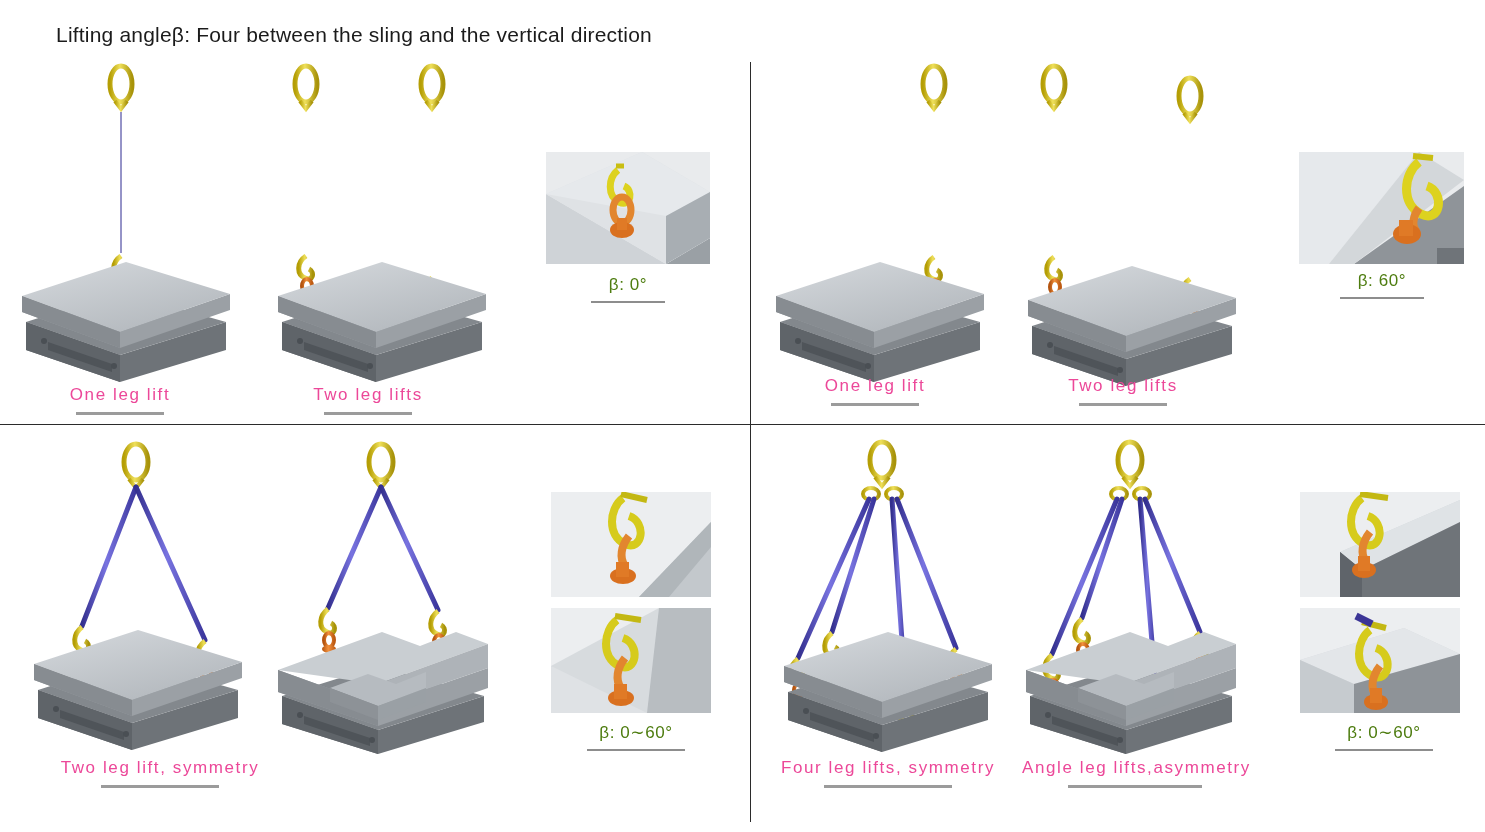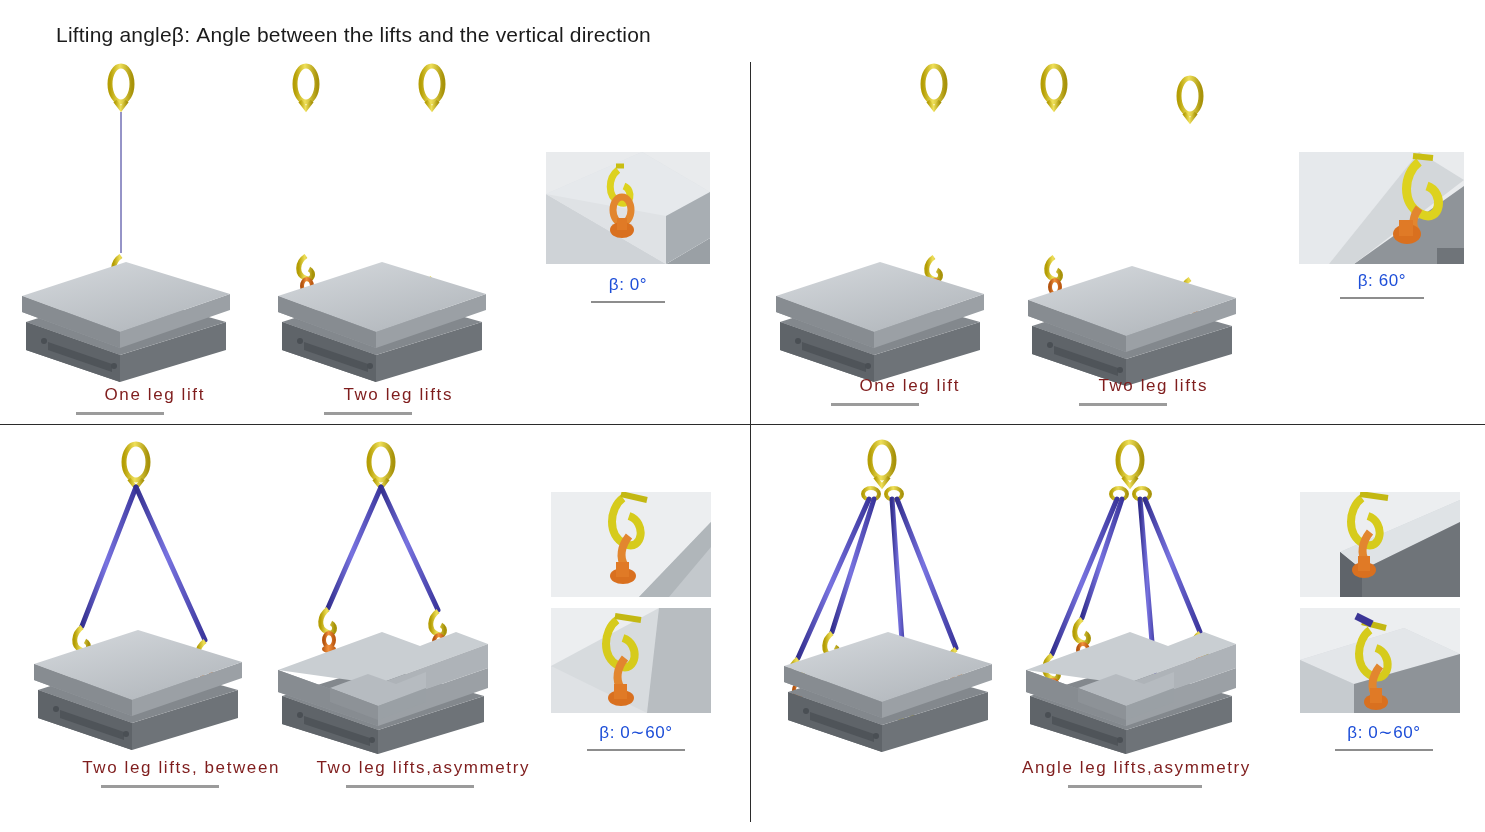--- a/index.html
+++ b/index.html
@@ -40,37 +40,37 @@
     position: absolute;
     height: 1px;
     background: #2b2b2b;
   }
 
   
   .caption {
     position: absolute;
     font-size: 17px;
     letter-spacing: 1.6px;
-    color: #7f1d1d;
+    color: #ec4899;
     white-space: nowrap;
-    text-align: right;
+    text-align: center;
   }
   .caption .rule {
     display: block;
     height: 3px;
     background: #9b9b9b;
     margin: 7px auto 0 auto;
   }
 
   
   .beta {
     position: absolute;
     font-size: 17px;
     letter-spacing: 0.6px;
-    color: #1d4ed8;
+    color: #4d7c0f;
     white-space: nowrap;
     text-align: center;
   }
   .beta .rule {
     display: block;
     height: 2px;
     background: #8d8d8d;
     margin: 6px auto 0 auto;
   }
 
@@ -86,21 +86,21 @@
   .rig {
     position: absolute;
   }
   .rig svg { display: block; overflow: visible; }
 </style>
 </head>
 <body>
 
 <div id="page">
 
-  <div id="title">Lifting angleβ: Angle between the lifts and the vertical direction</div>
+  <div id="title">Lifting angleβ: Four between the sling and the vertical direction</div>
 
   <div class="divider-v" style="left:750px; top:62px; height:760px;"></div>
   <div class="divider-h" style="left:0px; top:424px; width:1485px;"></div>
 
   <div class="rig" style="left:8px; top:60px;">
     <svg width="230" height="320" viewBox="0 0 230 320">
       <defs>
         <linearGradient id="goldA" x1="0" y1="0" x2="1" y2="0">
           <stop offset="0%" stop-color="#b59e05"></stop>
             <stop offset="45%" stop-color="#efe05a"></stop>
@@ -315,21 +315,21 @@
       <path d="M40 270 L104 292 L104 300 L40 278 Z" fill="#4f5459"></path>
       <circle cx="36" cy="269" r="3" fill="#4a4f54"></circle>
       <circle cx="106" cy="294" r="3" fill="#4a4f54"></circle>
       <path d="M14 224 L112 260 L222 222 L222 238 L112 276 L14 240 Z" fill="#9ba0a5"></path>
       <path d="M14 224 L112 260 L222 222 L118 190 Z" fill="url(#topA)"></path>
       <path d="M14 224 L112 260 L112 276 L14 240 Z" fill="#878c91"></path>
     </svg>
   </div>
 
   <div class="caption" style="left:40px; top:758px; width:240px;">
-    <span>Two leg lifts, between</span>
+    <span>Two leg lift, symmetry</span>
     <span class="rule" style="width:118px;"></span>
   </div>
 
   <div class="rig" style="left:268px; top:440px;">
     <svg width="260" height="290" viewBox="0 0 260 290">
       <ellipse cx="113" cy="22" rx="12" ry="18" fill="none" stroke="url(#goldA)" stroke-width="5"></ellipse>
       <path d="M106 39 L113 48 L120 39" fill="none" stroke="url(#goldA)" stroke-width="4"></path>
       <line x1="113" y1="47" x2="60" y2="168" stroke="url(#chainA)" stroke-width="5" stroke-linecap="round"></line>
       <line x1="113" y1="47" x2="170" y2="170" stroke="url(#chainA)" stroke-width="5" stroke-linecap="round"></line>
       <path d="M60 169 C51 176 50 188 59 192 C67 196 69 186 63 183" fill="none" stroke="url(#goldA)" stroke-width="5"></path>
@@ -350,24 +350,20 @@
       <path d="M10 230 L62 211 L98 224 L140 208 L186 224 L220 212 L220 228 L110 266 Z" fill="#878c91" opacity="0"></path>
       <path d="M10 230 L114 192 L152 206 L188 192 L220 204 L110 244 Z" fill="#c9ced2"></path>
       <path d="M110 244 L220 204 L220 228 L110 266 Z" fill="#aeb3b8"></path>
       <path d="M10 230 L110 266 L110 286 L10 252 Z" fill="#878c91"></path>
       <path d="M62 248 L100 234 L128 244 L158 232 L158 248 L110 266 Z" fill="#b6bbc0"></path>
       <path d="M62 248 L62 262 L110 280 L110 266 Z" fill="#8d9297"></path>
       <path d="M110 266 L158 248 L158 262 L110 280 Z" fill="#9aa0a5"></path>
     </svg>
   </div>
 
-  <div class="caption" style="left:290px; top:758px; width:240px;">
-    <span>Two leg lifts,asymmetry</span>
-    <span class="rule" style="width:128px;"></span>
-  </div>
 
   <div class="photo" style="left:551px; top:492px; width:160px; height:105px;">
     <svg width="160" height="105" viewBox="0 0 160 105">
       <rect width="160" height="105" fill="#eceef0"></rect>
       <path d="M88 105 L160 30 L160 105 Z" fill="#c3c8cc"></path>
       <path d="M88 105 L160 30 L160 55 L118 105 Z" fill="#b0b6ba"></path>
       <g>
         <path d="M72 6 C58 16 56 44 74 52 C92 60 96 30 78 24" fill="none" stroke="#d6cb1c" stroke-width="8"></path>
         <path d="M70 2 L96 8" stroke="#c3b813" stroke-width="6"></path>
         <path d="M78 44 C70 54 68 66 74 74" fill="none" stroke="#e2862f" stroke-width="8"></path>
@@ -420,20 +416,24 @@
       <path d="M18 252 L112 285 L112 312 L18 280 Z" fill="#5f6469"></path>
       <path d="M40 272 L104 294 L104 302 L40 280 Z" fill="#4f5459"></path>
       <circle cx="36" cy="271" r="3" fill="#4a4f54"></circle>
       <circle cx="106" cy="296" r="3" fill="#4a4f54"></circle>
       <path d="M14 226 L112 262 L222 224 L222 240 L112 278 L14 242 Z" fill="#9ba0a5"></path>
       <path d="M14 226 L112 262 L222 224 L118 192 Z" fill="url(#topA)"></path>
       <path d="M14 226 L112 262 L112 278 L14 242 Z" fill="#878c91"></path>
     </svg>
   </div>
 
+  <div class="caption" style="left:778px; top:758px; width:220px;">
+    <span>Four leg lifts, symmetry</span>
+    <span class="rule" style="width:128px;"></span>
+  </div>
 
   <div class="rig" style="left:1016px; top:440px;">
     <svg width="260" height="290" viewBox="0 0 260 290">
       <ellipse cx="114" cy="20" rx="12" ry="18" fill="none" stroke="url(#goldA)" stroke-width="5"></ellipse>
       <path d="M107 37 L114 46 L121 37" fill="none" stroke="url(#goldA)" stroke-width="4"></path>
       <ellipse cx="103" cy="54" rx="8" ry="6" fill="none" stroke="url(#goldA)" stroke-width="4"></ellipse>
       <ellipse cx="126" cy="54" rx="8" ry="6" fill="none" stroke="url(#goldA)" stroke-width="4"></ellipse>
       <line x1="101" y1="59" x2="36" y2="214" stroke="url(#chainA)" stroke-width="5" stroke-linecap="round"></line>
       <line x1="106" y1="59" x2="66" y2="178" stroke="url(#chainA)" stroke-width="5" stroke-linecap="round"></line>
       <line x1="124" y1="59" x2="140" y2="250" stroke="url(#chainA)" stroke-width="5" stroke-linecap="round"></line>

